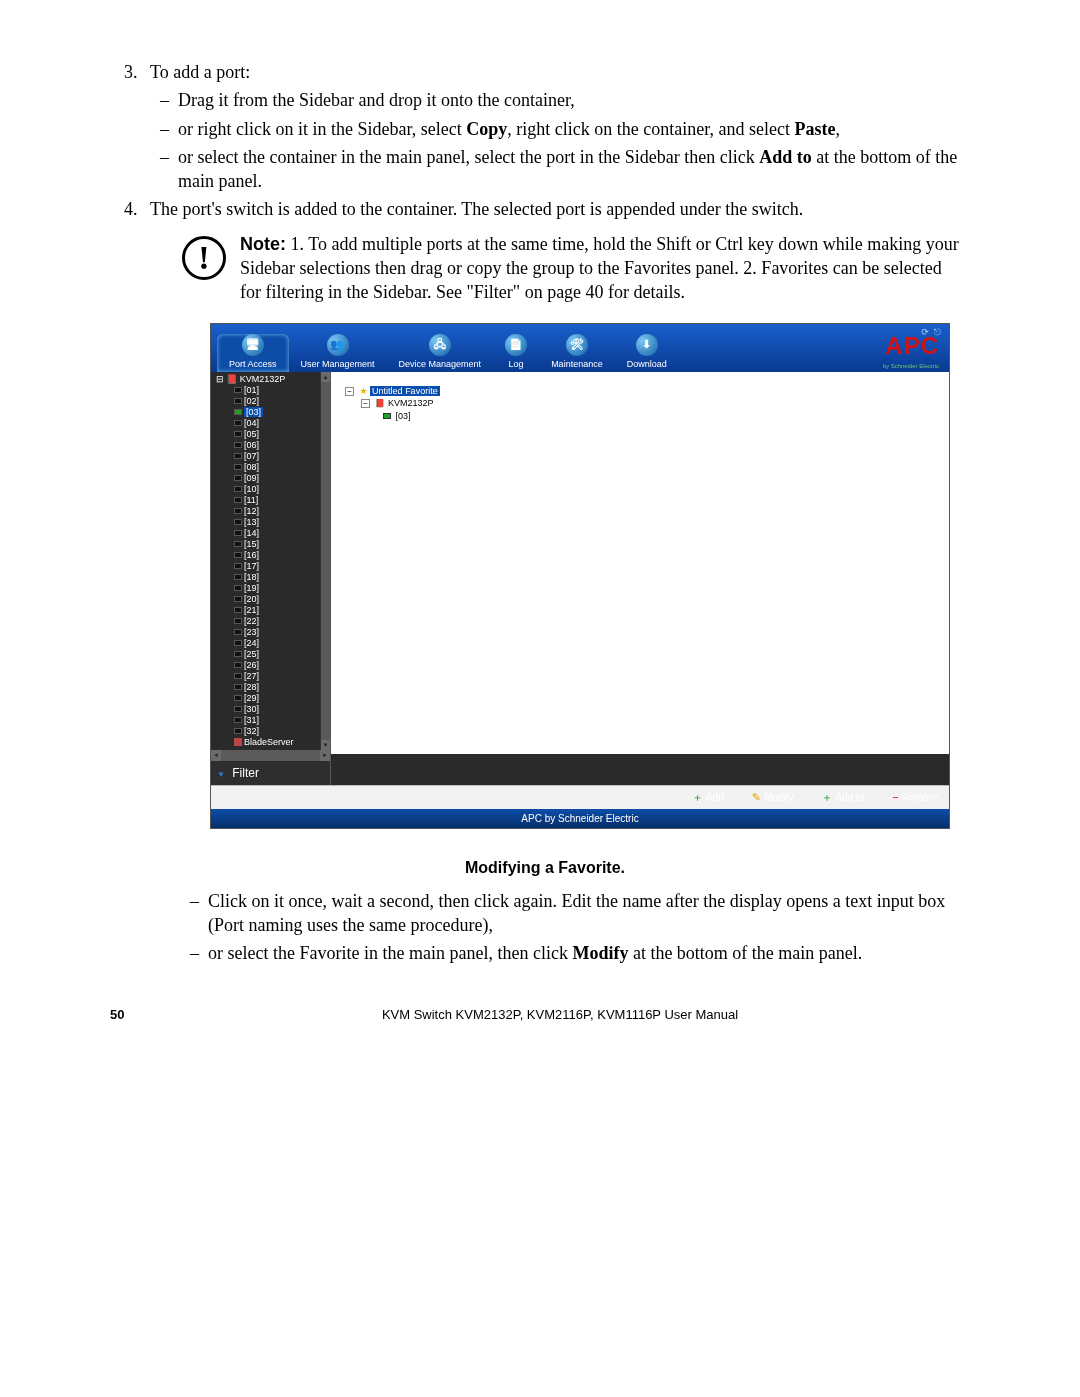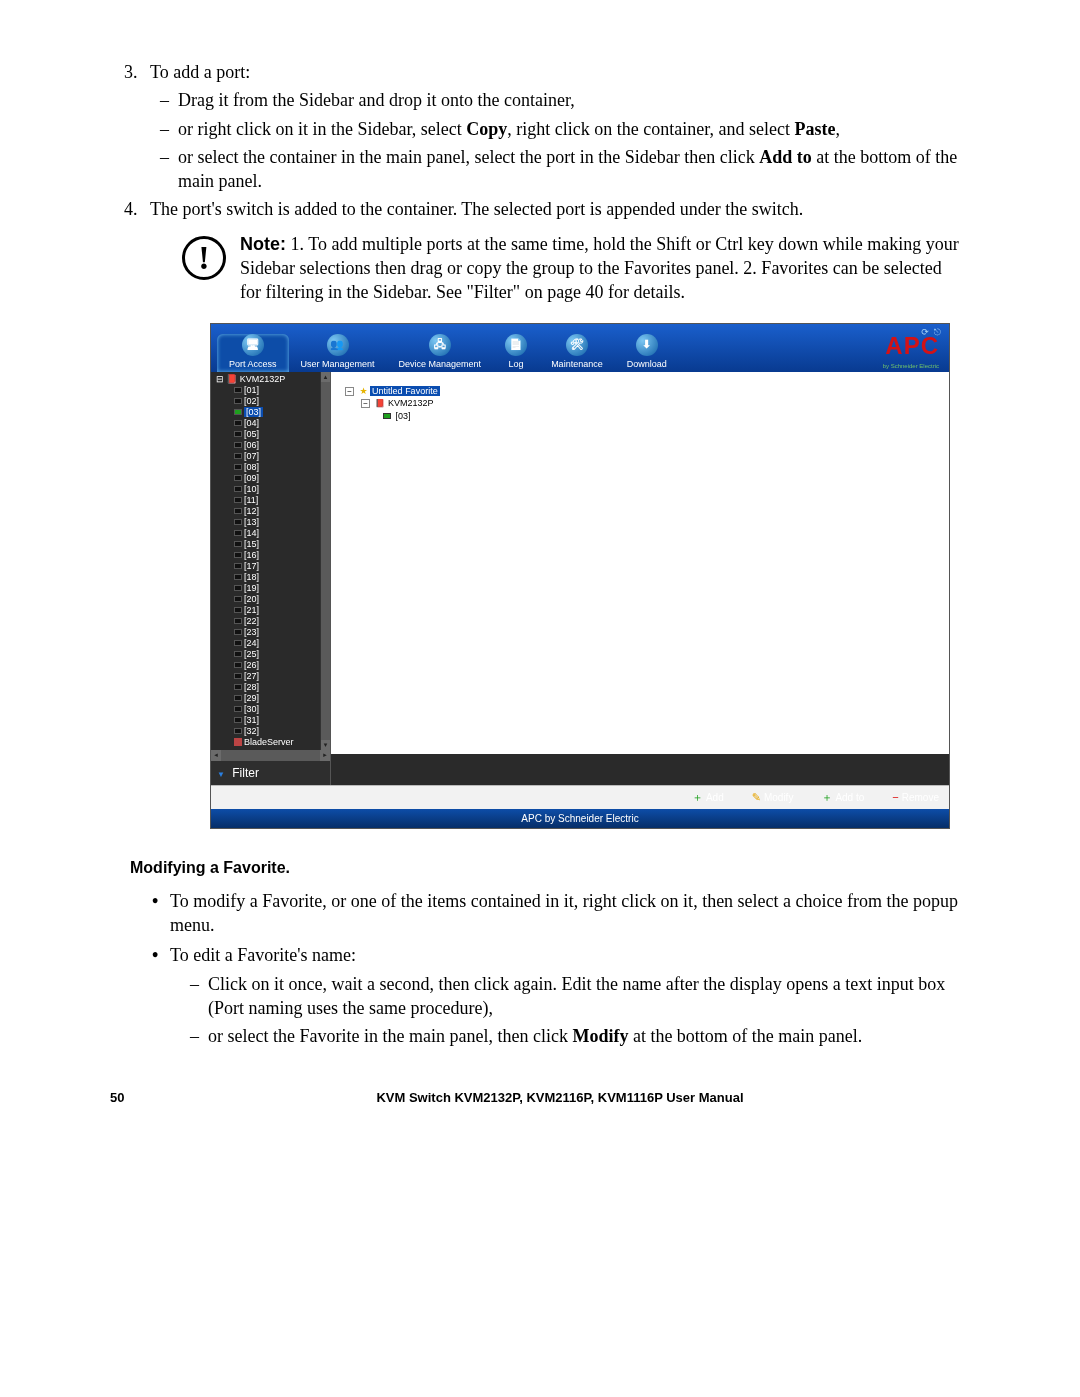--- a/index.html
+++ b/index.html
@@ -27,21 +27,21 @@
   ul.bullet > li::before { content: "•"; position: absolute; left: -18px; font-weight: bold; }
   .note-row { display: flex; align-items: flex-start; margin: 10px 0 18px 72px; }
   .note-icon {
     width: 44px; height: 44px; border: 3px solid #000; border-radius: 50%;
     display: flex; align-items: center; justify-content: center;
     font-family: Georgia, serif; font-size: 34px; font-weight: bold; line-height: 1;
     flex: 0 0 44px; margin-right: 14px; margin-top:4px;
   }
   .note-text { flex: 1; }
   .note-text b { font-family: Arial, Helvetica, sans-serif; font-weight: bold; }
-  .bold-sans { font-family: Arial, Helvetica, sans-serif; font-weight: bold; font-size: 16px; }
+  .bold-sans { font-family: Arial, Helvetica, sans-serif; font-weight: bold; font-size: 16px; text-align: center; }
 
   
   .app {
     width: 740px;
     margin: 12px auto 28px 100px;
     border: 1px solid #555;
     font-family: Arial, Helvetica, sans-serif;
     font-size: 9px;
     background: #2a2a2a;
     color: #fff;
@@ -109,21 +109,21 @@
     background: linear-gradient(#0d4da8, #062e68);
     color:#fff; font-size:10px; text-align:center; padding:3px 0;
   }
 
   
   .page-footer {
     display:flex; align-items:center; padding: 40px 0 0 0;
     font-family: Arial, Helvetica, sans-serif;
   }
   .page-footer .pn { font-size:13px; font-weight:bold; width:50px;}
-  .page-footer .title { font-size:13px; font-weight:bold; flex:1; text-align:center;}
+  .page-footer .title { font-size:13px; font-weight:normal; flex:1; text-align:center;}
 </style>
 </head>
 <body>
 
 <div class="page">
   <ol class="num">
     <li data-num="3">
       <span>To add a port:</span>
       <ul class="dash">
         <li>Drag it from the Sidebar and drop it onto the container,</li>
@@ -276,24 +276,20 @@
       </div>
       <div class="fbtn">
         <span class="ic" style="color:#d11">−</span>
           <span>Remove</span>
       </div>
     </div>
     <div class="status-bar">APC by Schneider Electric</div>
   </div>
 
   <div class="bold-sans" style="margin-left:20px;margin-bottom:10px;">Modifying a Favorite.</div>
-  <ul class="bullet" style="margin-left:32px;">
-    <li>To modify a Favorite, or one of the items contained in it, right click on it, then select a choice from the popup menu.</li>
-    <li>To edit a Favorite's name:</li>
-  </ul>
   <ul class="dash" style="margin-left:70px; margin-top:4px;">
     <li>Click on it once, wait a second, then click again. Edit the name after the display opens a text input box (Port naming uses the same procedure),</li>
     <li>or select the Favorite in the main panel, then click <b>Modify</b> at the bottom of the main panel.</li>
   </ul>
 
   <div class="page-footer">
     <div class="pn">50</div>
     <div class="title">KVM Switch KVM2132P, KVM2116P, KVM1116P User Manual</div>
   </div>
 </div>

